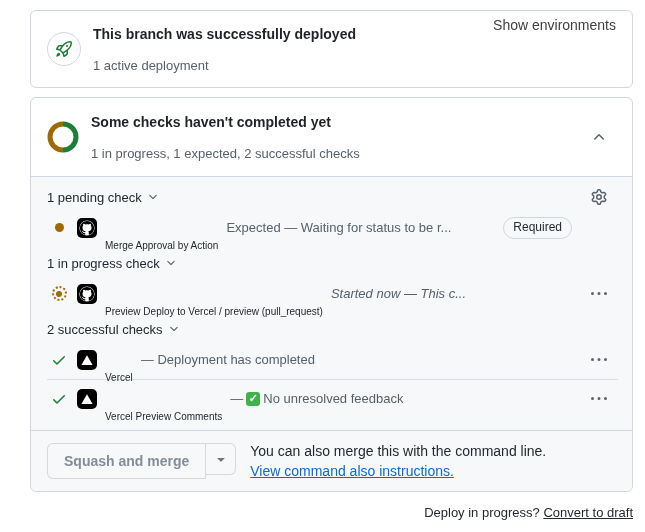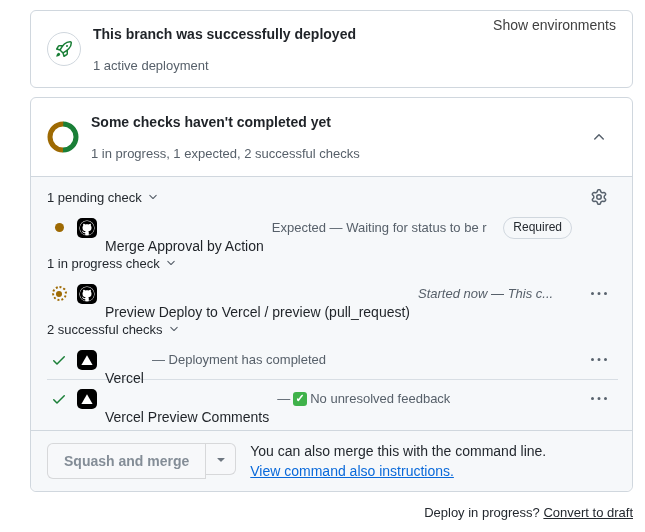--- a/index.html
+++ b/index.html
@@ -37,21 +37,21 @@
   .gear-slot{margin-left:auto;width:38px;display:flex;justify-content:center;}
 
   .check-row{display:flex;align-items:center;height:38px;padding:0 14px 0 18px;gap:8px;}
   .status-slot{width:20px;flex:none;display:flex;align-items:center;justify-content:center;}
   .dot-pending{width:9px;height:9px;border-radius:50%;background:#9e6a03;}
   .spinner{width:11px;height:11px;border:2px dotted #9e6a03;border-radius:50%;position:relative;flex:none;}
   .spinner::after{content:"";position:absolute;left:50%;top:50%;width:6px;height:6px;
     margin:-3px 0 0 -3px;border-radius:50%;background:#9e6a03;}
   .avatar{width:20px;height:20px;border-radius:5px;background:#000;flex:none;
     display:flex;align-items:center;justify-content:center;overflow:hidden;}
-  .check-name{font-size:14px;color:#1f2328;white-space:nowrap;flex:none;margin-top:36px;}
+  .check-name{font-size:10px;color:#1f2328;white-space:nowrap;flex:none;margin-top:36px;}
   .check-desc{font-size:13px;color:#57606a;white-space:nowrap;overflow:hidden;min-width:0;flex-shrink:1;}
   .italic{font-style:italic;}
   .row-spacer{flex:1;min-width:0;}
   .pill{border:1px solid #d0d7de;border-radius:999px;padding:2px 9px;font-size:12px;
     color:#24292f;flex:none;background:transparent;line-height:1.3;}
   .kebab-slot{width:38px;flex:none;display:flex;justify-content:center;}
   .row-divider{height:1px;background:#d8dee4;margin:0 14px 0 16px;}
   .emoji-check{display:inline-flex;width:14px;height:14px;border-radius:3px;background:#3fb24a;
     color:#fff;font-size:11px;font-weight:bold;align-items:center;justify-content:center;
     margin:0 3px;vertical-align:-2px;flex:none;}

